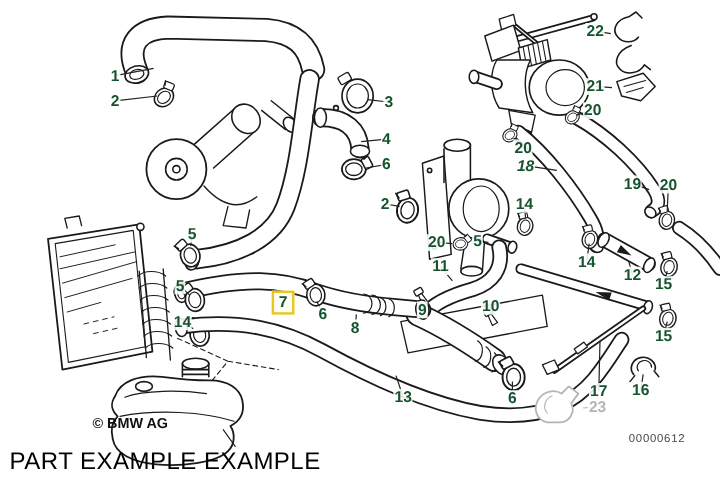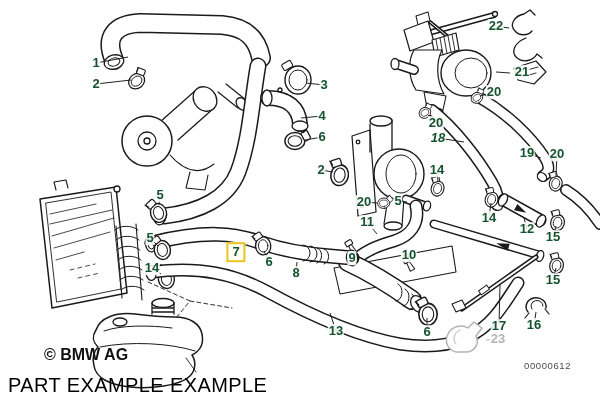--- a/index.html
+++ b/index.html
@@ -8,21 +8,21 @@
   #art,#leader-layer{position:absolute;left:0;top:0}
   #art{z-index:1}
   #leader-layer{z-index:3;pointer-events:none}
   #callout-layer{position:absolute;left:0;top:0;width:600px;height:400px;z-index:4}
   .callout{position:absolute;transform:translate(-50%,-50%);font-weight:bold;font-size:13px;
            color:#14532d;background:rgba(255,255,255,.88);padding:0 1px;line-height:1.05;cursor:pointer}
   .callout.highlighted{border:2.5px solid var(--hl,#edc41f);background:#fffef4;padding:1px 4px}
   .callout.muted{color:var(--muted,#b4b4b4)}
   .footer-title{position:absolute;left:8px;bottom:3px;font-size:20px;letter-spacing:.4px;
                 color:#000;z-index:5;white-space:nowrap}
-  .watermark{position:absolute;left:44px;top:346px;font-size:16px;font-weight:bold;color:#111;z-index:5}
+  .watermark{position:absolute;left:77px;top:346px;font-size:12px;font-weight:bold;color:#111;z-index:5}
   .diagram-number{position:absolute;left:524px;top:360px;font-size:9.5px;color:#4a4a4a;
                   letter-spacing:.6px;z-index:5}
 </style>
 </head>
 <body>
 
 <div class="stage">
 
 <svg id="art" width="600" height="400" viewBox="0 0 600 400">
   <defs>
@@ -302,21 +302,21 @@
       <div class="callout" style="left: 336px; top: 331px;">13</div>
       <div class="callout" style="left: 352px; top: 258px;">9</div>
       <div class="callout" style="left: 409px; top: 255px;">10</div>
       <div class="callout" style="left: 367px; top: 222px;">11</div>
       <div class="callout" style="left: 364px; top: 202px;">20</div>
       <div class="callout" style="left: 398px; top: 201px;">5</div>
       <div class="callout" style="left: 437px; top: 170px;">14</div>
       <div class="callout" style="left: 438px; top: 138px; font-style: italic;">18</div>
       <div class="callout" style="left: 436px; top: 123px;">20</div>
       <div class="callout" style="left: 494px; top: 92px;">20</div>
-      <div class="callout" style="left: 496px; top: 72px; margin-left: 26px;">21</div>
+      <div class="callout" style="left: 496px; top: 72px;">21</div>
       <div class="callout" style="left: 496px; top: 26px;">22</div>
       <div class="callout" style="left: 527px; top: 153px;">19</div>
       <div class="callout" style="left: 557px; top: 154px;">20</div>
       <div class="callout" style="left: 489px; top: 218px;">14</div>
       <div class="callout" style="left: 527px; top: 229px;">12</div>
       <div class="callout" style="left: 553px; top: 237px;">15</div>
       <div class="callout" style="left: 553px; top: 280px;">15</div>
       <div class="callout" style="left: 534px; top: 325px;">16</div>
       <div class="callout" style="left: 499px; top: 326px;">17</div>
       <div class="callout" style="left: 427px; top: 332px;">6</div>

